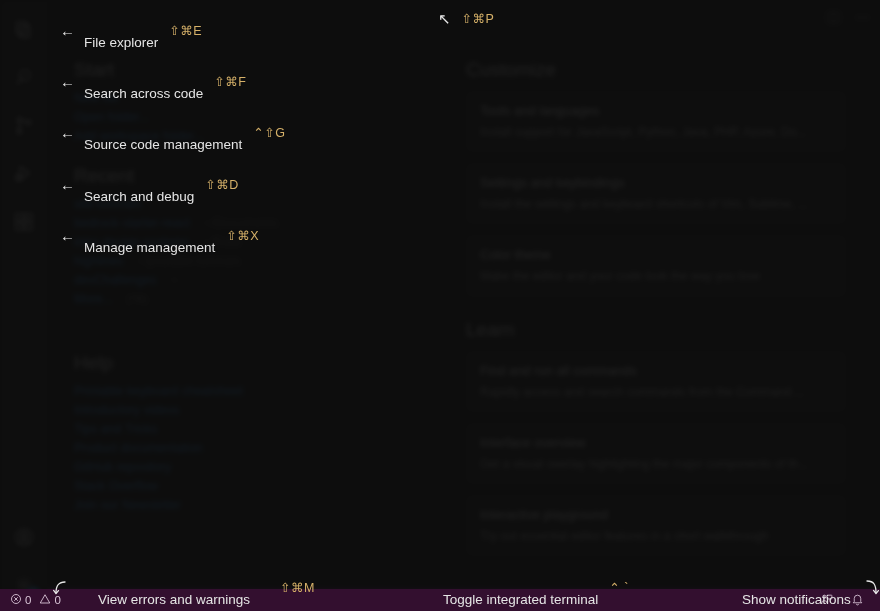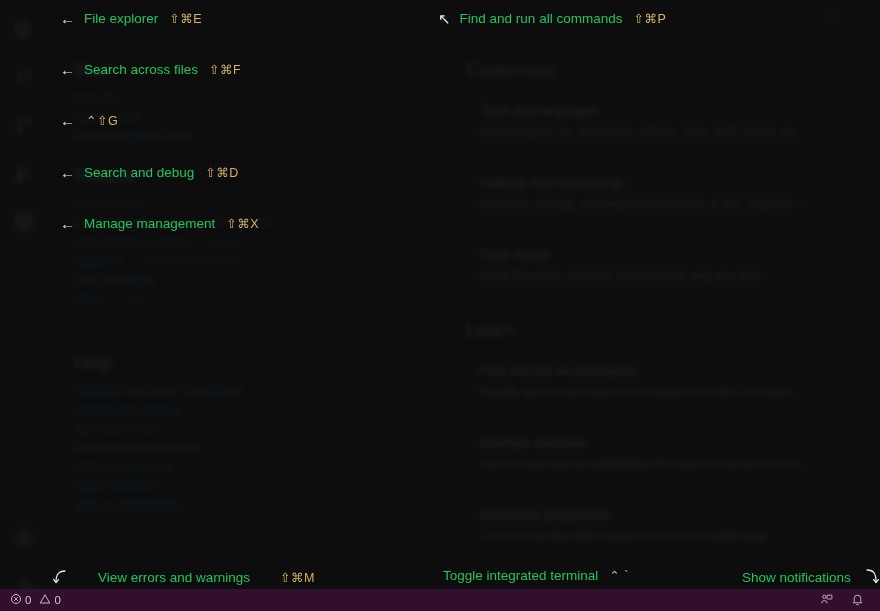--- a/index.html
+++ b/index.html
@@ -121,21 +121,21 @@
     font-size: 13.5px;
     z-index: 30;
   }
   .callout .arrow {
     color: #e8e8e8;
     font-size: 15px;
     line-height: 1;
     display: inline-flex;
     align-items: center;
   }
-  .callout .label { color: #22c55e; }
+  .callout .label { color: #e5e5e5; margin-top: 24px; }
   .callout .keys {
     color: #d6b169;
     font-size: 12.5px;
     letter-spacing: 0.5px;
     margin-left: 2px;
   }
   .callout.arrow-after { }
 </style>
 </head>
 <body>
@@ -350,32 +350,32 @@
   </div>
 
   <div class="callout" style="left:60px; top:11px;">
     <span class="arrow">←</span>
     <span class="label">File explorer</span>
     <span class="keys">⇧⌘E</span>
   </div>
 
   <div class="callout" style="left:438px; top:11px;">
     <span class="arrow">↖</span>
-    <span class="label">Find and run all commands</span>
     <span class="keys">⇧⌘P</span>
   </div>
 
   <div class="callout" style="left:60px; top:62px;">
     <span class="arrow">←</span>
-    <span class="label">Search across files</span>
+    <span class="label">Search across code</span>
     <span class="keys">⇧⌘F</span>
   </div>
 
   <div class="callout" style="left:60px; top:113px;">
     <span class="arrow">←</span>
+    <span class="label">Source code management</span>
     <span class="keys">⌃⇧G</span>
   </div>
 
   <div class="callout" style="left:60px; top:165px;">
     <span class="arrow">←</span>
     <span class="label">Search and debug</span>
     <span class="keys">⇧⌘D</span>
   </div>
 
   <div class="callout" style="left:60px; top:216px;">

